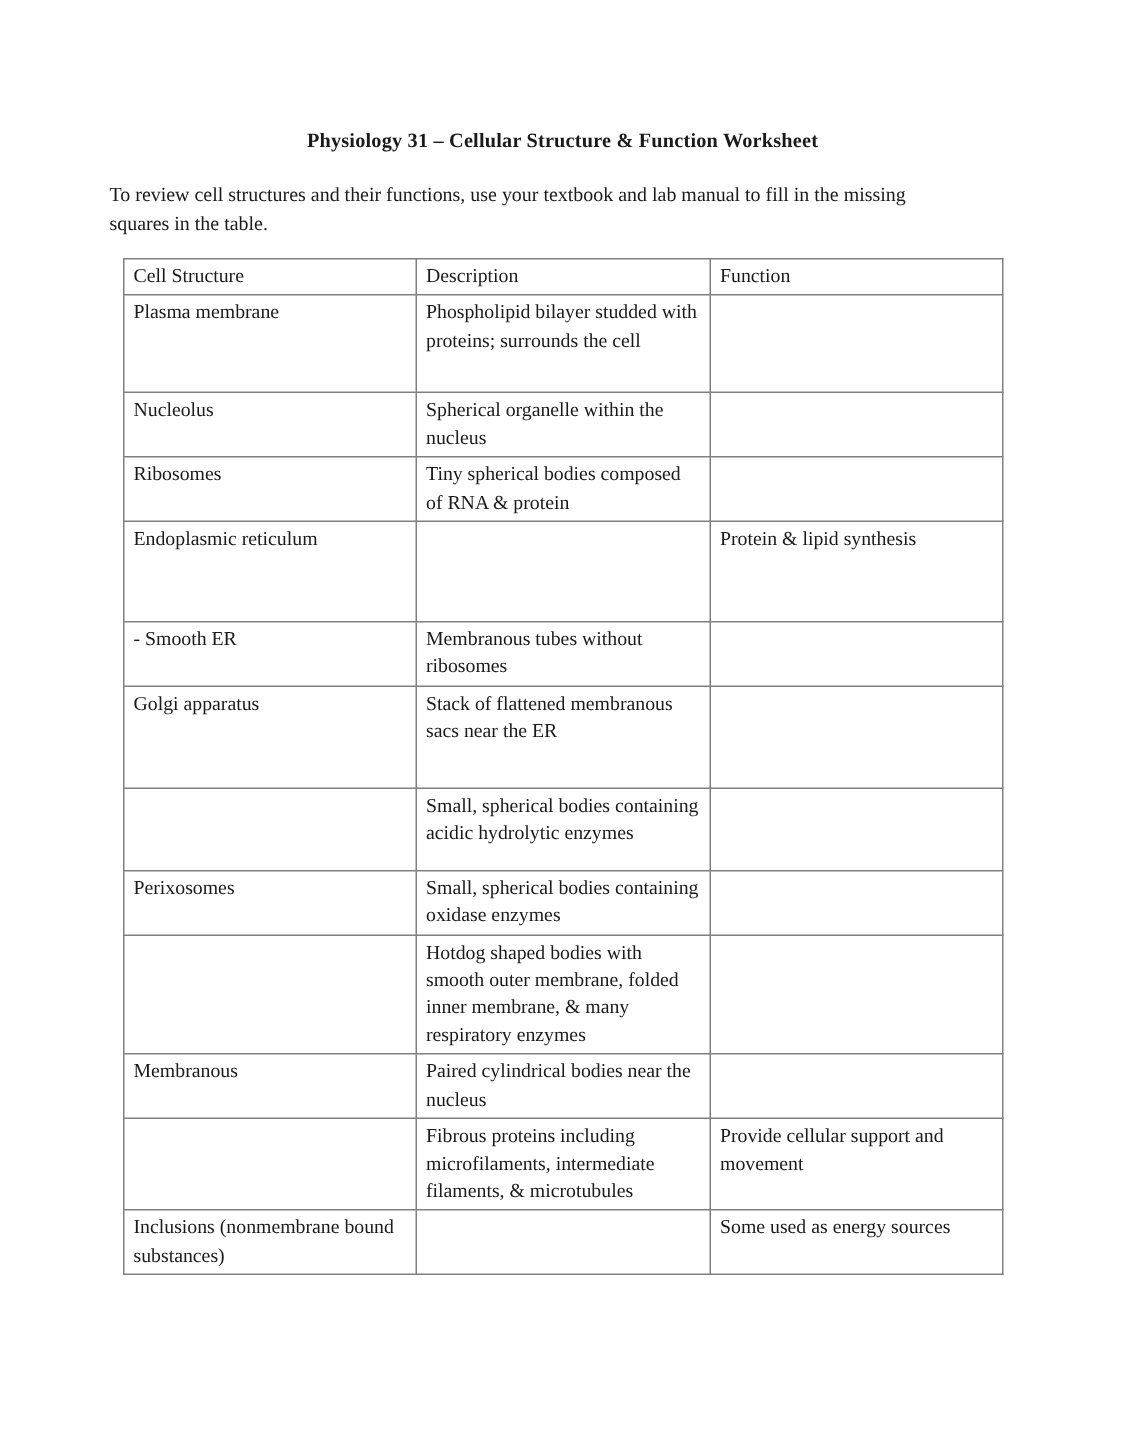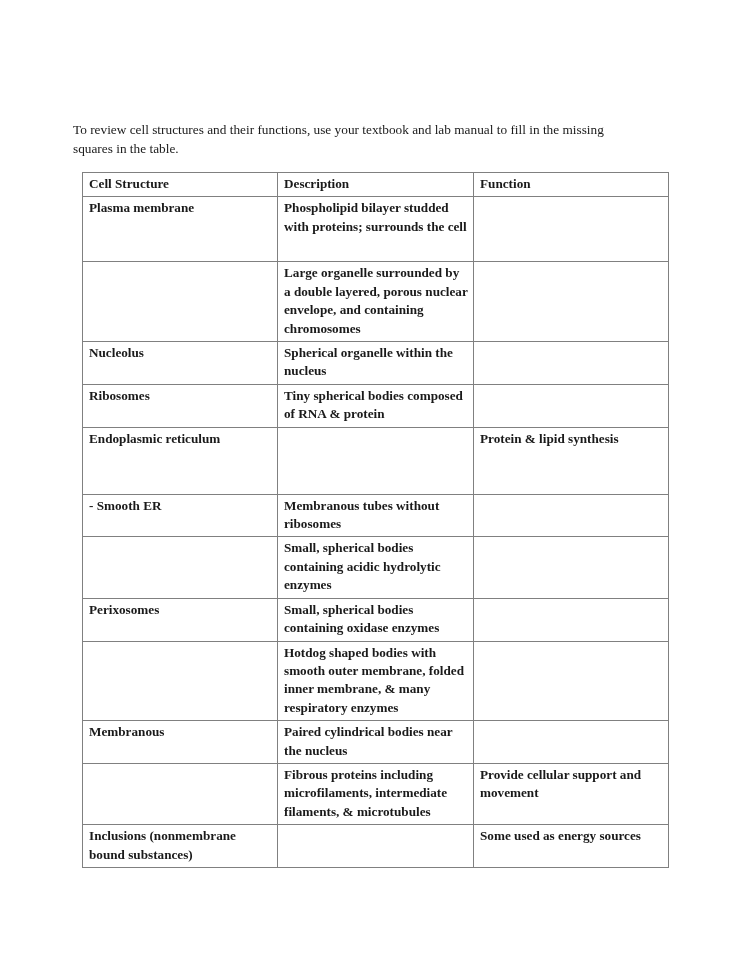--- a/index.html
+++ b/index.html
@@ -55,36 +55,37 @@
   table.worksheet col.c2 { width: 196px; }
   table.worksheet col.c3 { width: 195px; }
   table.worksheet th,
   table.worksheet td {
     border: 1px solid #808080;
     padding: 2px 5px 3px 6px;
     vertical-align: top;
     font-size: 13.2px;
     line-height: 18.4px;
     text-align: left;
-    font-weight: bold;
+    font-weight: normal;
   }
   table.worksheet th {
-    font-weight: bold;
+    font-weight: normal;
     height: 17px;
   }
   .cell-text {
     display: block;
     white-space: pre-line;
   }
 </style>
 </head>
 <body>
 
 <div class="page">
 
+  <div class="doc-title">Physiology 31 – Cellular Structure &amp; Function Worksheet</div>
 
   <div class="intro">To review cell structures and their functions, use your textbook and lab manual to fill in the missing squares in the table.</div>
 
   <div class="table-wrap">
     <table class="worksheet">
       <colgroup>
         <col class="c1">
           <col class="c2">
           <col class="c3">
       </colgroup>
@@ -100,31 +101,20 @@
             <td>
               <span class="cell-text">Plasma membrane</span>
             </td>
             <td>
               <span class="cell-text">Phospholipid bilayer studded with proteins; surrounds the cell</span>
             </td>
             <td>
               <span class="cell-text"></span>
             </td>
           </tr>
-          <tr style="height: 74px;">
-            <td>
-              <span class="cell-text"></span>
-            </td>
-            <td>
-              <span class="cell-text">Large organelle surrounded by a double layered, porous nuclear envelope, and containing chromosomes</span>
-            </td>
-            <td>
-              <span class="cell-text"></span>
-            </td>
-          </tr>
           <tr style="height: 37px;">
             <td>
               <span class="cell-text">Nucleolus</span>
             </td>
             <td>
               <span class="cell-text">Spherical organelle within the nucleus</span>
             </td>
             <td>
               <span class="cell-text"></span>
             </td>
@@ -150,20 +140,31 @@
             <td>
               <span class="cell-text">Protein &amp; lipid synthesis</span>
             </td>
           </tr>
           <tr style="height: 37px;">
             <td>
               <span class="cell-text">- Smooth ER</span>
             </td>
             <td>
               <span class="cell-text">Membranous tubes without ribosomes</span>
+            </td>
+            <td>
+              <span class="cell-text"></span>
+            </td>
+          </tr>
+          <tr style="height: 68px;">
+            <td>
+              <span class="cell-text">Golgi apparatus</span>
+            </td>
+            <td>
+              <span class="cell-text">Stack of flattened membranous sacs near the ER</span>
             </td>
             <td>
               <span class="cell-text"></span>
             </td>
           </tr>
           <tr style="height: 55px;">
             <td>
               <span class="cell-text"></span>
             </td>
             <td>

